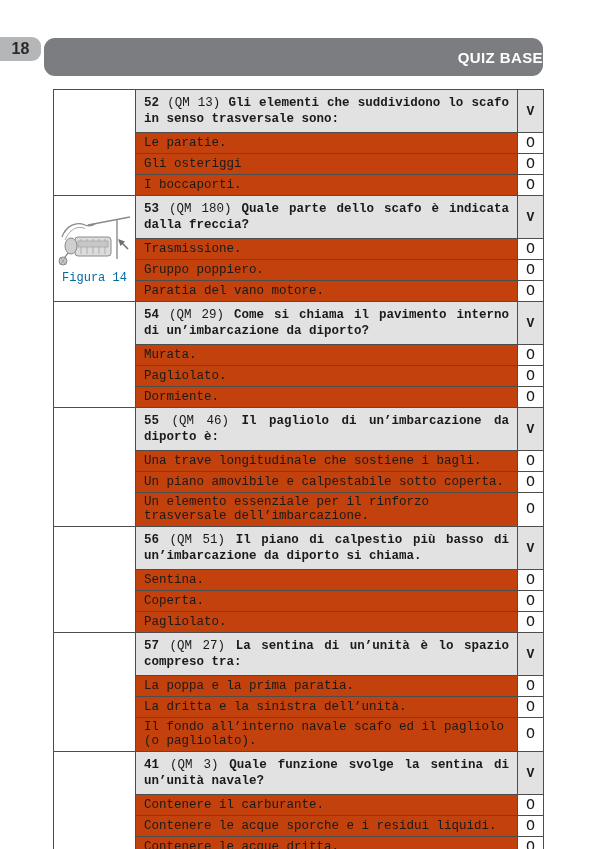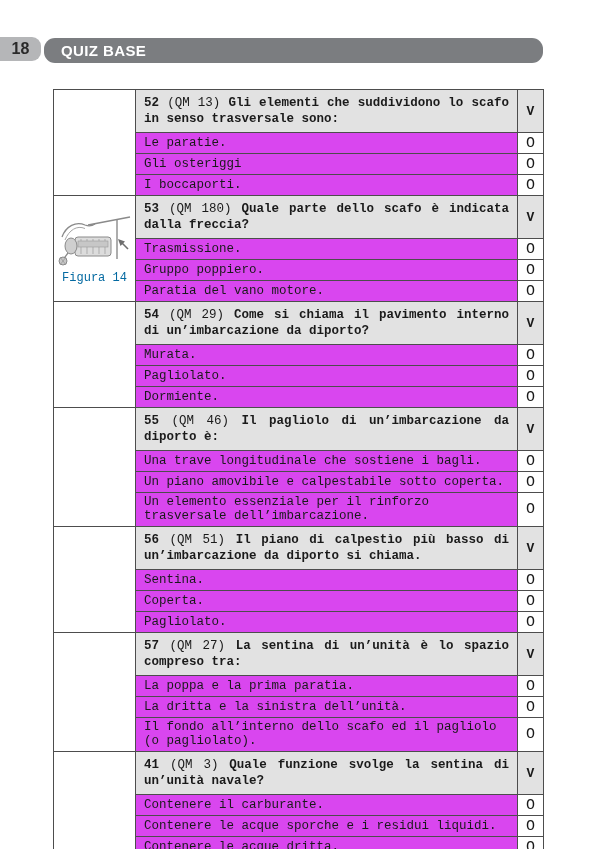--- a/index.html
+++ b/index.html
@@ -8,23 +8,23 @@
     font-family:"Liberation Sans", sans-serif;color:#1a1a1a;overflow:hidden;
   }
   
   .page-number-badge{
     position:absolute;left:0;top:37px;width:41px;height:24px;
     background:#b5b6b8;border-radius:0 9px 9px 0;
     display:flex;align-items:center;justify-content:center;
     font-size:16px;font-weight:bold;color:#2a2a2a;
   }
   .section-bar{
-    position:absolute;left:44px;top:38px;width:499px;height:25px;
+    position:absolute;left:44px;top:38px;width:499px;height:38px;
     background:#7b7d80;border-radius:11px;box-sizing:border-box;
-    display:flex;align-items:center;padding-left:17px;
+    display:flex;align-items:center;padding-left:17px;justify-content:flex-end;
   }
   .section-bar .title{
     color:#ffffff;font-weight:bold;font-size:15px;letter-spacing:.4px;
   }
   
   .quiz-table{
     position:absolute;left:53px;top:89px;width:490px;
     border-collapse:collapse;table-layout:fixed;
     font-size:12.5px;color:#1a1a1a;font-family:Liberation Mono, monospace;
   }
@@ -34,21 +34,21 @@
   .question-cell{
     background:#e2e2e2;font-weight:bold;padding:5px 8px;
     line-height:16px;text-align:justify;text-align-last:left;
   }
   .question-cell .code{font-weight:normal;}
   .v-cell{
     background:#e2e2e2;font-weight:bold;text-align:center;
     vertical-align:middle;font-size:13px;
   }
   .answer-row{height:21px;}
-  .answer-cell{padding:2px 6px 3px 8px;vertical-align:middle;background:#d946ef;}
+  .answer-cell{padding:2px 6px 3px 8px;vertical-align:middle;background:#c2410c;}
   .o-cell{
     text-align:center;vertical-align:middle;background:#fff;
     font-size:15px;line-height:1;padding:0;
   }
   .figure-svg{display:block;margin:0 auto;}
 </style>
 </head>
 <body>
 
 <div class="page-number-badge">
@@ -184,21 +184,21 @@
       </tr>
       <tr class="answer-row">
         <td class="answer-cell">La poppa e la prima paratia.</td>
         <td class="o-cell">O</td>
       </tr>
       <tr class="answer-row">
         <td class="answer-cell">La dritta e la sinistra dell’unità.</td>
         <td class="o-cell">O</td>
       </tr>
       <tr class="answer-row">
-        <td class="answer-cell">Il fondo all’interno dello scafo ed il pagliolo (o pagliolato).</td>
+        <td class="answer-cell">Il fondo all’interno navale scafo ed il pagliolo (o pagliolato).</td>
         <td class="o-cell">O</td>
       </tr>
       <tr class="question-row">
         <td class="figure-cell" rowspan="4"></td>
         <td class="question-cell"><span class="q-num">41</span><span class="code"> (QM 3) </span><span class="q-text">Quale funzione svolge la sentina di un’unità navale?</span></td>
         <td class="v-cell">V</td>
       </tr>
       <tr class="answer-row">
         <td class="answer-cell">Contenere il carburante.</td>
         <td class="o-cell">O</td>

